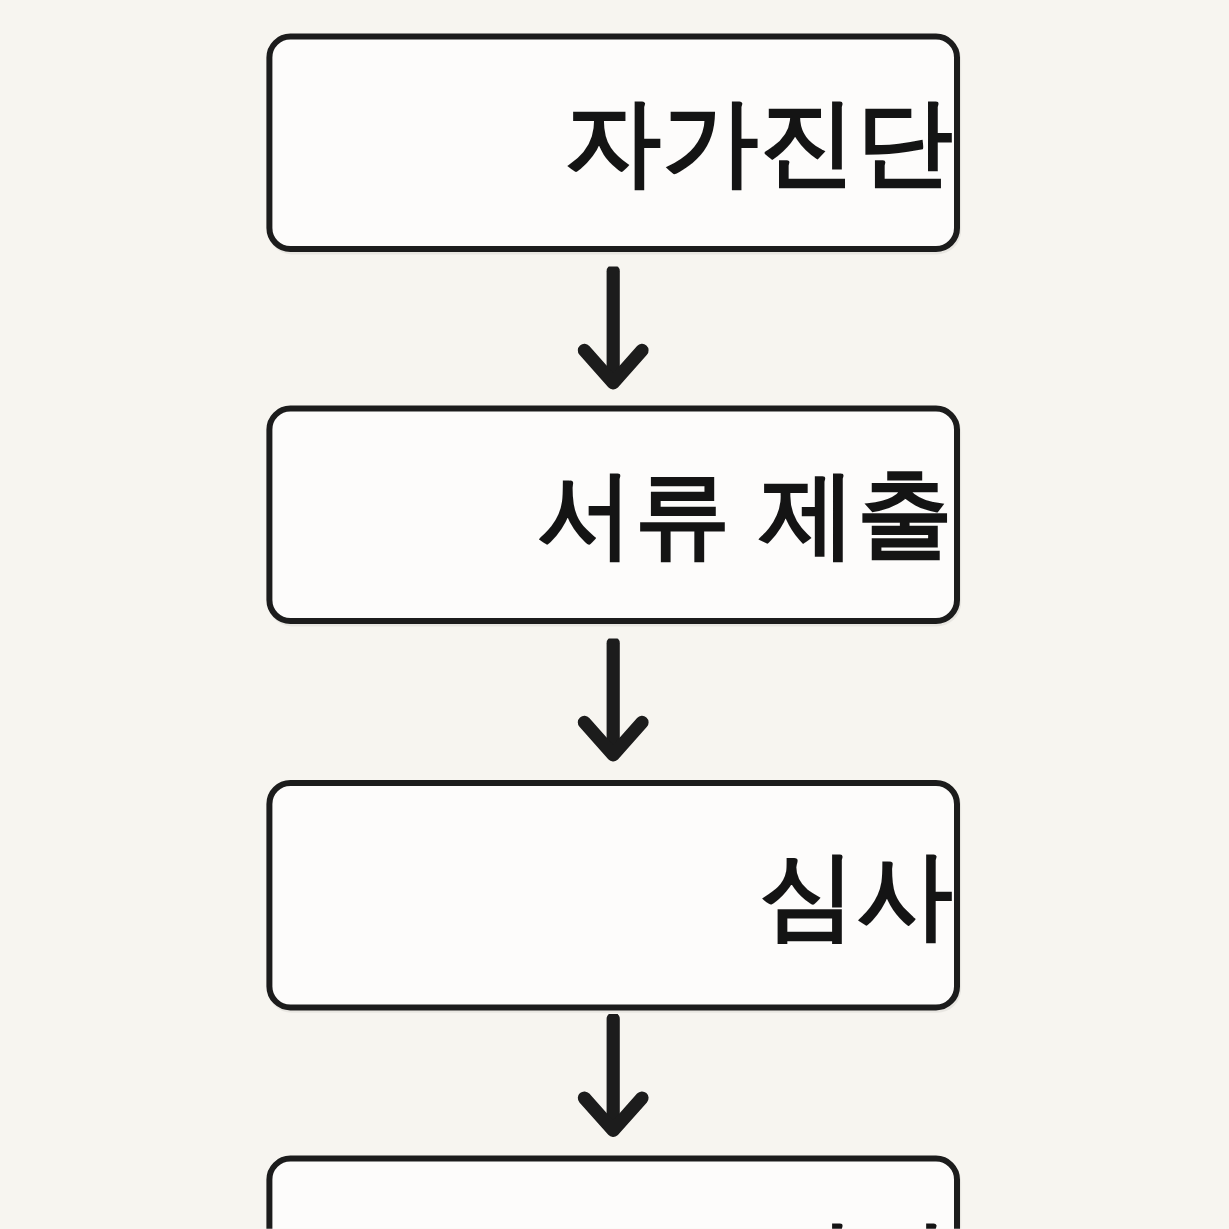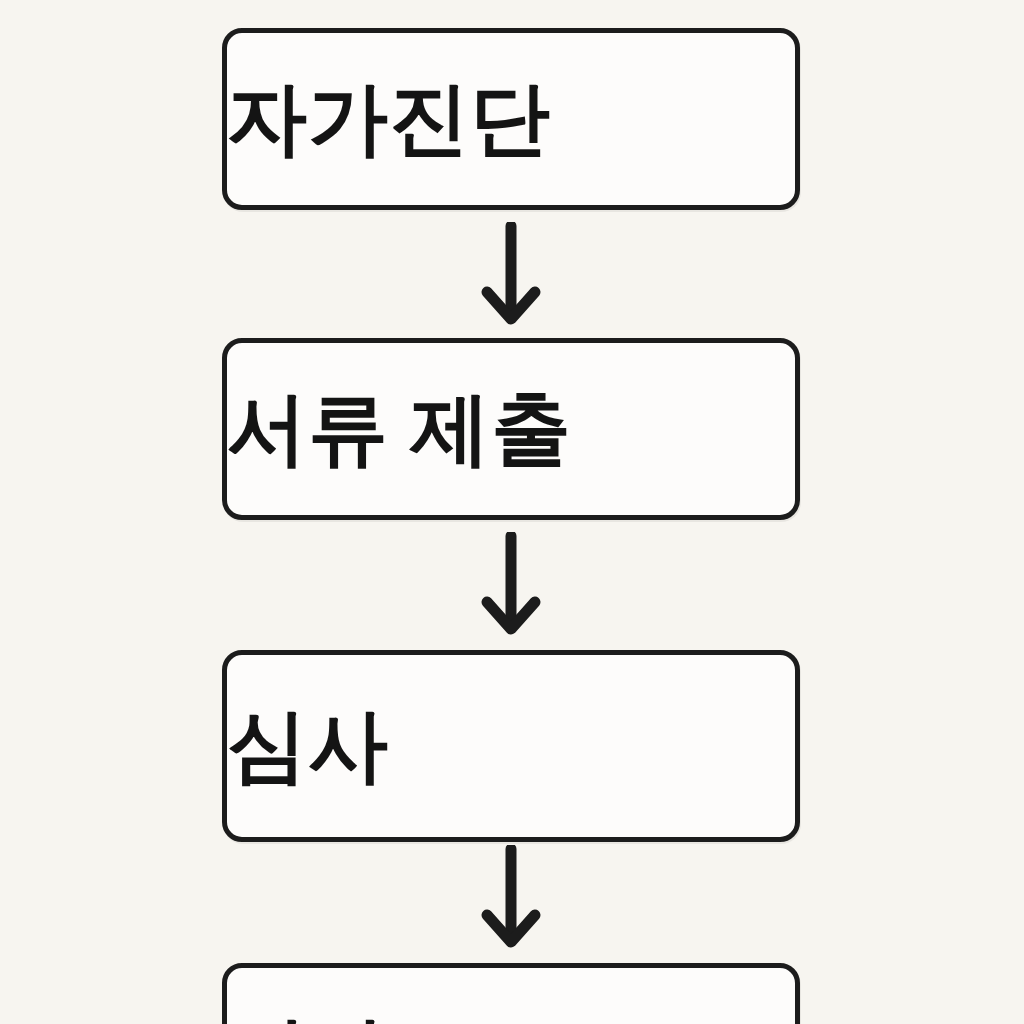--- a/index.html
+++ b/index.html
@@ -26,37 +26,37 @@
   .node {
     position: absolute;
     left: 222px;
     width: 578px;
     box-sizing: border-box;
     background: #FDFCFB;
     border: 5px solid #1C1C1C;
     border-radius: 20px;
     display: flex;
     align-items: center;
-    justify-content: flex-start;
+    justify-content: flex-end;
     box-shadow: 1px 2px 0 rgba(0,0,0,0.06);
   }
 
   .node-label {
     font-size: 80px;
     font-weight: bold;
     color: #141414;
     letter-spacing: 1px;
     line-height: 1;
     white-space: nowrap;
     text-align: center;
   }
 
   
   .node-1 { top: 28px;  height: 182px; }
-  .node-2 { top: 338px; height: 182px; font-family: Liberation Serif, serif; }
+  .node-2 { top: 338px; height: 182px; }
   .node-3 { top: 650px; height: 192px; }
   .node-4 { top: 963px; height: 182px; }
 
   .arrow {
     position: absolute;
     left: 478px;
     width: 66px;
     height: 112px;
   }
   .arrow-1 { top: 222px; }

